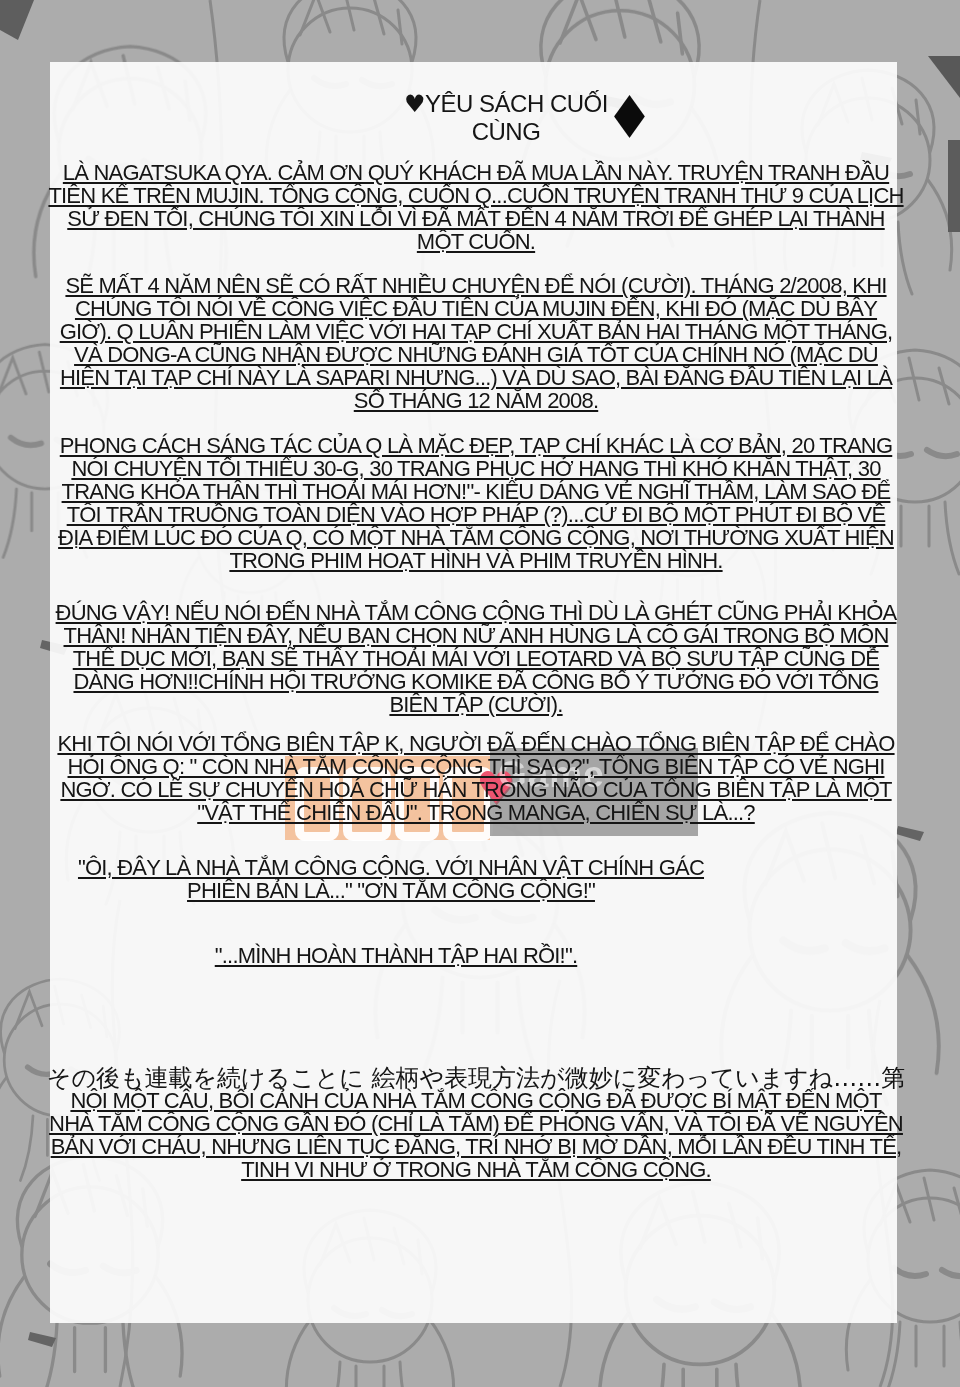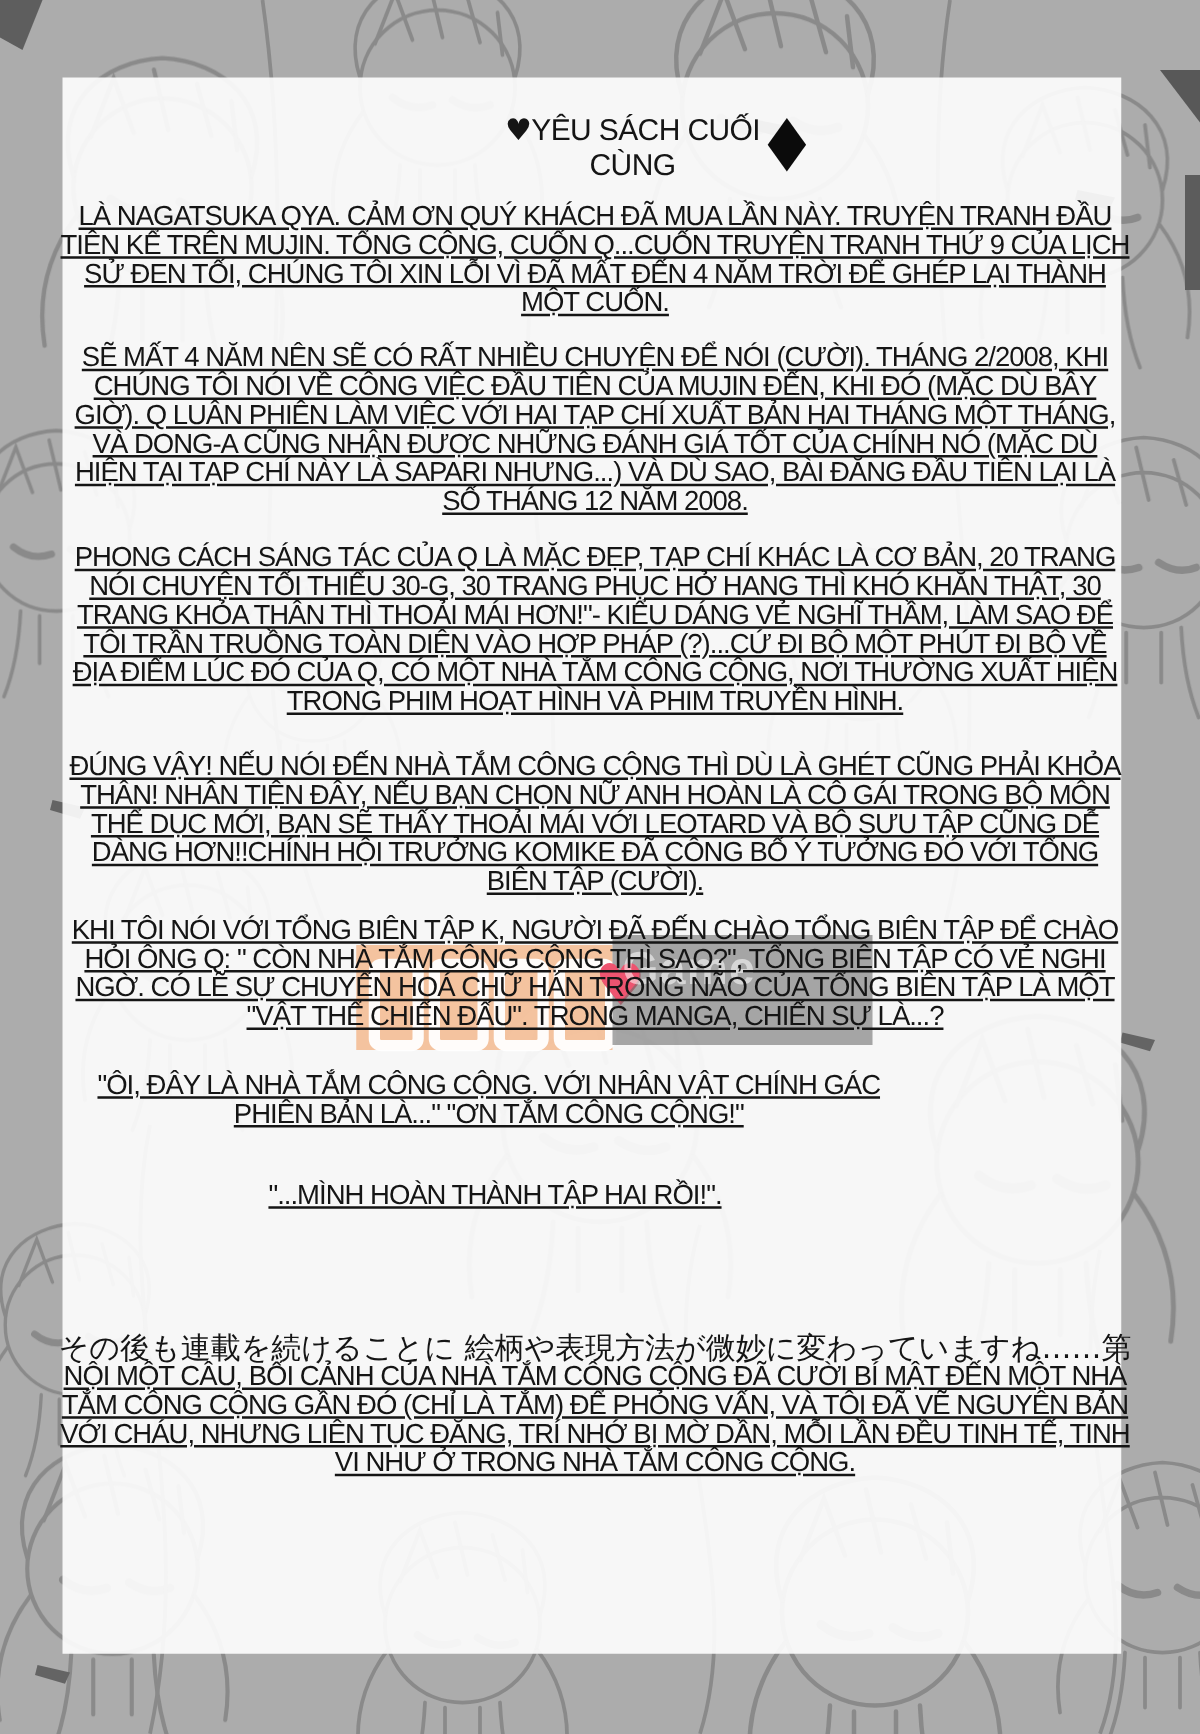--- a/index.html
+++ b/index.html
@@ -125,22 +125,22 @@
     <div>
       <span class="title-heart">♥</span><span>YÊU SÁCH CUỐI</span>
       <span class="title-diamond">◆</span>
     </div>
     <div>CÙNG</div>
   </div>
 
   <div class="para" style="top:157px">LÀ NAGATSUKA QYA. CẢM ƠN QUÝ KHÁCH ĐÃ MUA LẦN NÀY. TRUYỆN TRANH ĐẦU TIÊN KỂ TRÊN MUJIN. TỔNG CỘNG, CUỐN Q...CUỐN TRUYỆN TRANH THỨ 9 CỦA LỊCH SỬ ĐEN TỐI, CHÚNG TÔI XIN LỖI VÌ ĐÃ MẤT ĐẾN 4 NĂM TRỜI ĐỂ GHÉP LẠI THÀNH MỘT CUỐN.</div>
   <div class="para" style="top:270px">SẼ MẤT 4 NĂM NÊN SẼ CÓ RẤT NHIỀU CHUYỆN ĐỂ NÓI (CƯỜI). THÁNG 2/2008, KHI CHÚNG TÔI NÓI VỀ CÔNG VIỆC ĐẦU TIÊN CỦA MUJIN ĐẾN, KHI ĐÓ (MẶC DÙ BÂY GIỜ). Q LUÂN PHIÊN LÀM VIỆC VỚI HAI TẠP CHÍ XUẤT BẢN HAI THÁNG MỘT THÁNG, VÀ DONG-A CŨNG NHẬN ĐƯỢC NHỮNG ĐÁNH GIÁ TỐT CỦA CHÍNH NÓ (MẶC DÙ HIỆN TẠI TẠP CHÍ NÀY LÀ SAPARI NHƯNG...) VÀ DÙ SAO, BÀI ĐĂNG ĐẦU TIÊN LẠI LÀ SỐ THÁNG 12 NĂM 2008.</div>
   <div class="para" style="top:430px">PHONG CÁCH SÁNG TÁC CỦA Q LÀ MẶC ĐẸP, TẠP CHÍ KHÁC LÀ CƠ BẢN, 20 TRANG NÓI CHUYỆN TỐI THIỂU 30-G, 30 TRANG PHỤC HỞ HANG THÌ KHÓ KHĂN THẬT, 30 TRANG KHỎA THÂN THÌ THOẢI MÁI HƠN!"- KIỂU DÁNG VẺ NGHĨ THẦM, LÀM SAO ĐỂ TÔI TRẦN TRUỒNG TOÀN DIỆN VÀO HỢP PHÁP (?)...CỨ ĐI BỘ MỘT PHÚT ĐI BỘ VỀ ĐỊA ĐIỂM LÚC ĐÓ CỦA Q, CÓ MỘT NHÀ TẮM CÔNG CỘNG, NƠI THƯỜNG XUẤT HIỆN TRONG PHIM HOẠT HÌNH VÀ PHIM TRUYỀN HÌNH.</div>
-  <div class="para" style="top:597px">ĐÚNG VẬY! NẾU NÓI ĐẾN NHÀ TẮM CÔNG CỘNG THÌ DÙ LÀ GHÉT CŨNG PHẢI KHỎA THÂN! NHÂN TIỆN ĐÂY, NẾU BẠN CHỌN NỮ ANH HOÀN LÀ CÔ GÁI TRONG BỘ MÔN THỂ DỤC MỚI, BẠN SẼ THẤY THOẢI MÁI VỚI LEOTARD VÀ BỘ SƯU TẬP CŨNG DỄ DÀNG HƠN!!CHÍNH HỘI TRƯỞNG KOMIKE ĐÃ CÔNG BỐ Ý TƯỞNG ĐÓ VỚI TỔNG BIÊN TẬP (CƯỜI).</div>
+  <div class="para" style="top:597px">ĐÚNG VẬY! NẾU NÓI ĐẾN NHÀ TẮM CÔNG CỘNG THÌ DÙ LÀ GHÉT CŨNG PHẢI KHỎA THÂN! NHÂN TIỆN ĐÂY, NẾU BẠN CHỌN NỮ ANH HÙNG LÀ CÔ GÁI TRONG BỘ MÔN THỂ DỤC MỚI, BẠN SẼ THẤY THOẢI MÁI VỚI LEOTARD VÀ BỘ SƯU TẬP CŨNG DỄ DÀNG HƠN!!CHÍNH HỘI TRƯỞNG KOMIKE ĐÃ CÔNG BỐ Ý TƯỞNG ĐÓ VỚI TỔNG BIÊN TẬP (CƯỜI).</div>
   <div class="para" style="top:728px">KHI TÔI NÓI VỚI TỔNG BIÊN TẬP K, NGƯỜI ĐÃ ĐẾN CHÀO TỔNG BIÊN TẬP ĐỂ CHÀO HỎI ÔNG Q: " CÒN NHÀ TẮM CÔNG CỘNG THÌ SAO?", TỔNG BIÊN TẬP CÓ VẺ NGHI NGỜ. CÓ LẼ SỰ CHUYỂN HOÁ CHỮ HÁN TRONG NÃO CỦA TỔNG BIÊN TẬP LÀ MỘT "VẬT THỂ CHIẾN ĐẤU". TRONG MANGA, CHIẾN SỰ LÀ...?</div>
   <div class="para narrow1" style="top:852px">"ÔI, ĐÂY LÀ NHÀ TẮM CÔNG CỘNG. VỚI NHÂN VẬT CHÍNH GÁC PHIÊN BẢN LÀ..." "ƠN TẮM CÔNG CỘNG!"</div>
   <div class="para narrow2" style="top:940px">"...MÌNH HOÀN THÀNH TẬP HAI RỒI!".</div>
 
   <div class="jp-line" style="top:1058px">その後も連載を続けることに 絵柄や表現方法が微妙に変わっていますね……第</div>
 
-  <div class="para" style="top:1085px">NỘI MỘT CÂU, BỐI CẢNH CỦA NHÀ TẮM CÔNG CỘNG ĐÃ CƯỜI BÍ MẬT ĐẾN MỘT NHÀ TẮM CÔNG CỘNG GẦN ĐÓ (CHỈ LÀ TẮM) ĐỂ PHỎNG VẤN, VÀ TÔI ĐÃ VẼ NGUYÊN BẢN VỚI CHÁU, NHƯNG LIÊN TỤC ĐĂNG, TRÍ NHỚ BỊ MỜ DẦN, MỖI LẦN ĐỀU TINH TẾ, TINH VI NHƯ Ở TRONG NHÀ TẮM CÔNG CỘNG.</div>
+  <div class="para" style="top:1085px">NỘI MỘT CÂU, BỐI CẢNH CỦA NHÀ TẮM CÔNG CỘNG ĐÃ ĐƯỢC BÍ MẬT ĐẾN MỘT NHÀ TẮM CÔNG CỘNG GẦN ĐÓ (CHỈ LÀ TẮM) ĐỂ PHỎNG VẤN, VÀ TÔI ĐÃ VẼ NGUYÊN BẢN VỚI CHÁU, NHƯNG LIÊN TỤC ĐĂNG, TRÍ NHỚ BỊ MỜ DẦN, MỖI LẦN ĐỀU TINH TẾ, TINH VI NHƯ Ở TRONG NHÀ TẮM CÔNG CỘNG.</div>
 
 </main>
 
 </body></html>

